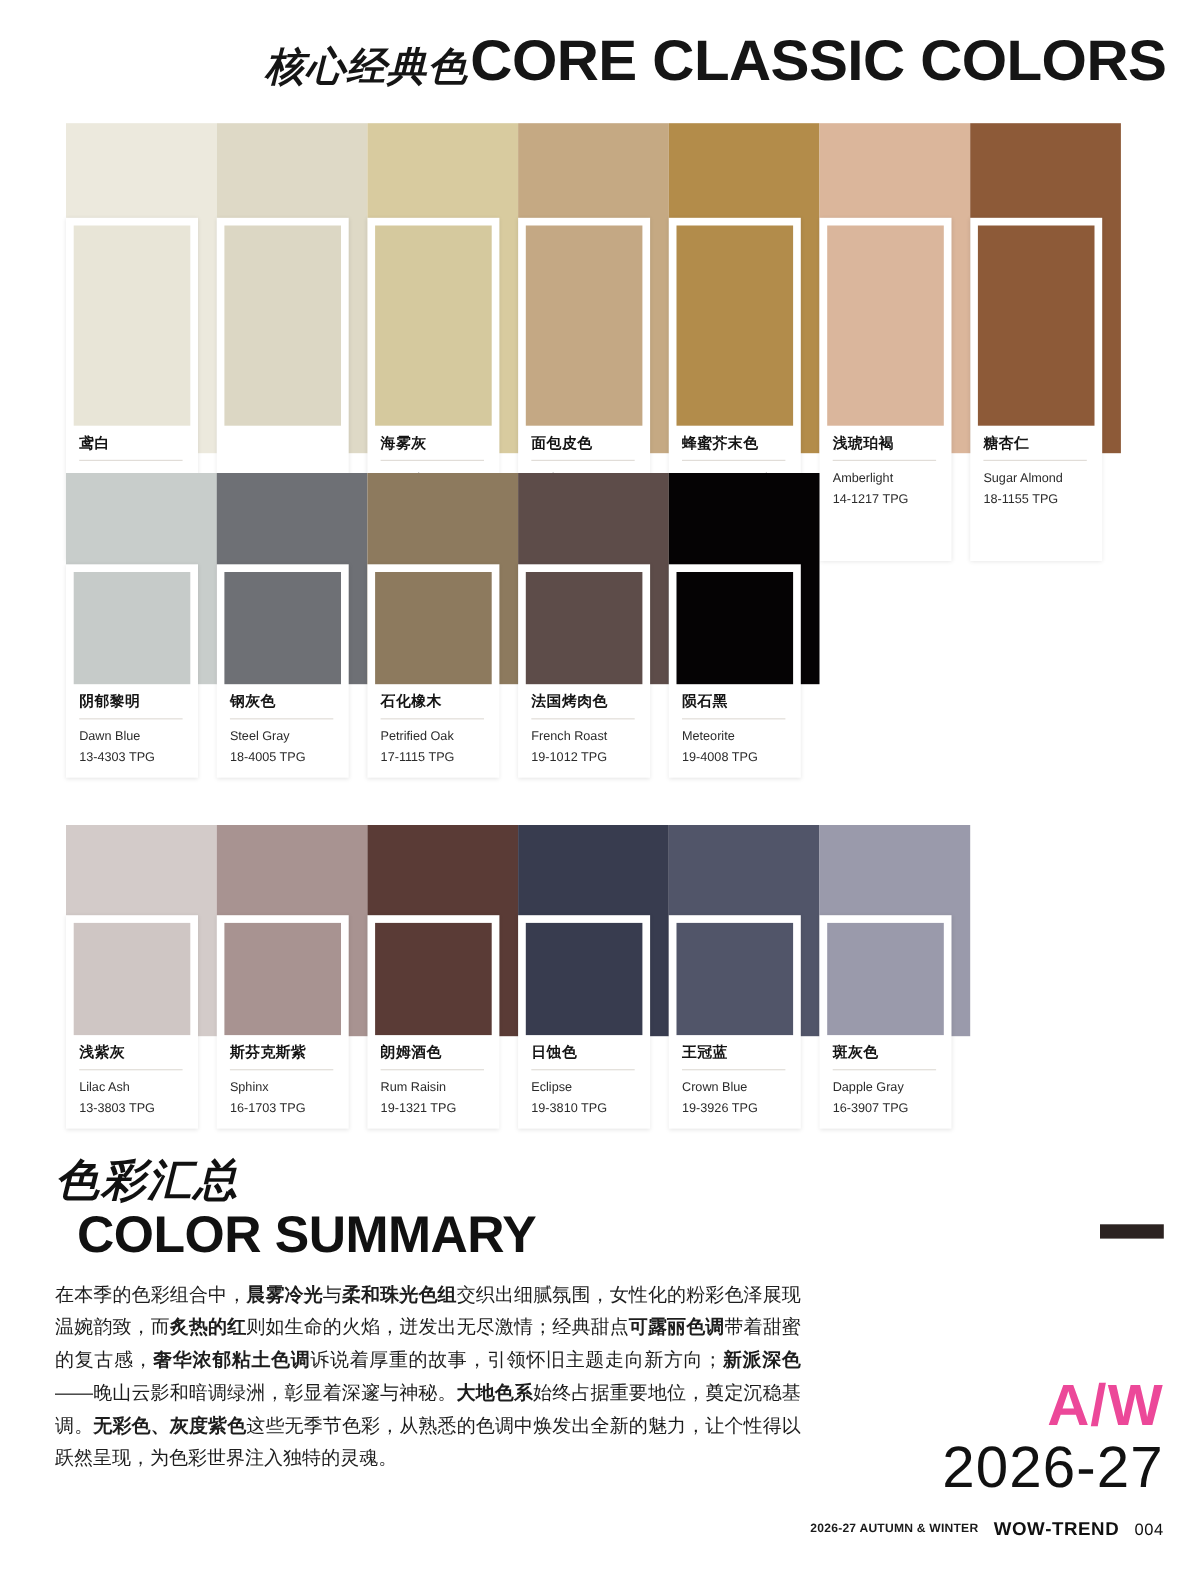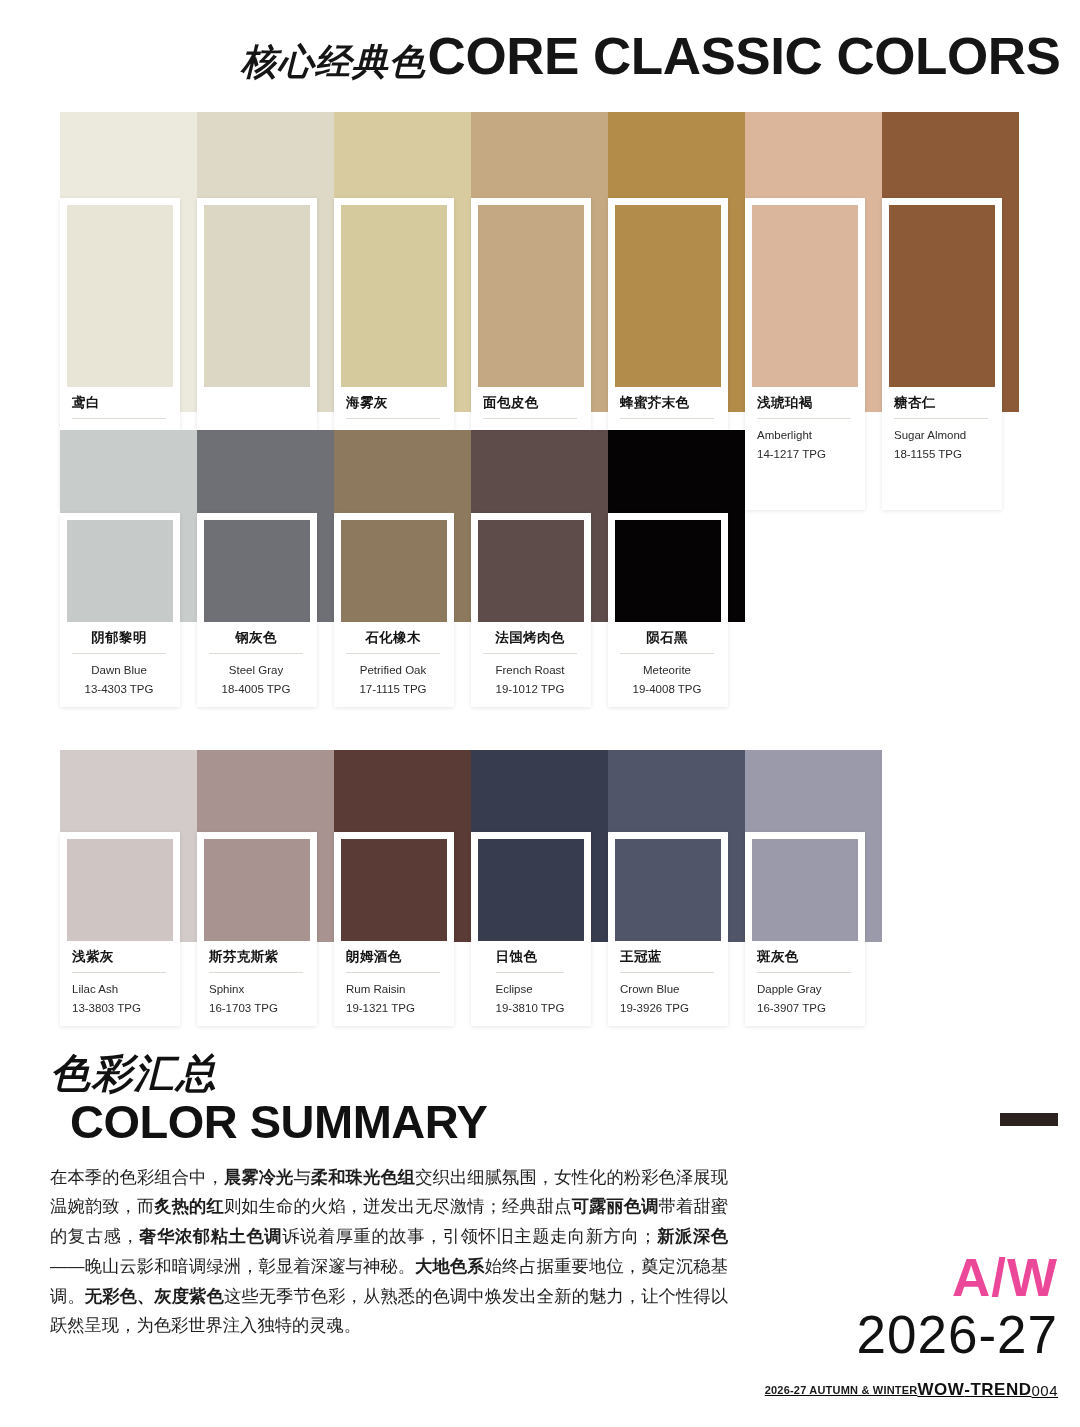--- a/index.html
+++ b/index.html
@@ -169,21 +169,21 @@
     line-height: 1.08;
   }
 
   
   .footer {
     position: absolute;
     right: 22px;
     bottom: 27px;
     display: flex;
     align-items: center;
-    text-decoration: underline;
+    gap: 14px;
   }
   .footer-season {
     font-size: 11px;
     font-weight: 700;
     color: #1a1a1a;
     letter-spacing: 0.2px;
   }
   .footer-brand {
     font-size: 17px;
     font-weight: 700;
@@ -275,21 +275,21 @@
           <div class="card-chip" style="height: 182px; background: rgb(141, 90, 56);"></div>
           <div class="card-body">
             <div class="card-cn">糖杏仁</div>
             <div class="card-rule"></div>
             <div class="card-en">Sugar Almond</div>
             <div class="card-code">18-1155 TPG</div>
           </div>
         </div>
       </div>
     </div>
-    <div class="palette-row" style="top: 430px; height: 392px; width: 685px; text-align: center;">
+    <div class="palette-row" style="top: 430px; height: 392px; width: 685px;">
       <div class="row-bands" style="height: 192px;">
         <div class="band" style="width: 137px; background: rgb(200, 205, 203);"></div>
         <div class="band" style="width: 137px; background: rgb(110, 112, 117);"></div>
         <div class="band" style="width: 137px; background: rgb(141, 122, 94);"></div>
         <div class="band" style="width: 137px; background: rgb(93, 76, 73);"></div>
         <div class="band" style="width: 137px; background: rgb(5, 3, 4);"></div>
       </div>
       <div class="row-cards" style="top: 83px;">
         <div class="swatch-card" style="width: 120px; margin-left: 0px;">
           <div class="card-chip" style="height: 102px; background: rgb(198, 203, 201);"></div>
@@ -368,21 +368,21 @@
         </div>
         <div class="swatch-card" style="width: 120px; margin-left: 17px;">
           <div class="card-chip" style="height: 102px; background: rgb(90, 59, 54);"></div>
           <div class="card-body">
             <div class="card-cn">朗姆酒色</div>
             <div class="card-rule"></div>
             <div class="card-en">Rum Raisin</div>
             <div class="card-code">19-1321 TPG</div>
           </div>
         </div>
-        <div class="swatch-card" style="width: 120px; margin-left: 17px; align-items: center;">
+        <div class="swatch-card" style="width: 120px; margin-left: 17px;">
           <div class="card-chip" style="height: 102px; background: rgb(56, 60, 79);"></div>
           <div class="card-body">
             <div class="card-cn">日蚀色</div>
             <div class="card-rule"></div>
             <div class="card-en">Eclipse</div>
             <div class="card-code">19-3810 TPG</div>
           </div>
         </div>
         <div class="swatch-card" style="width: 120px; margin-left: 17px;">
           <div class="card-chip" style="height: 102px; background: rgb(81, 85, 105);"></div>

